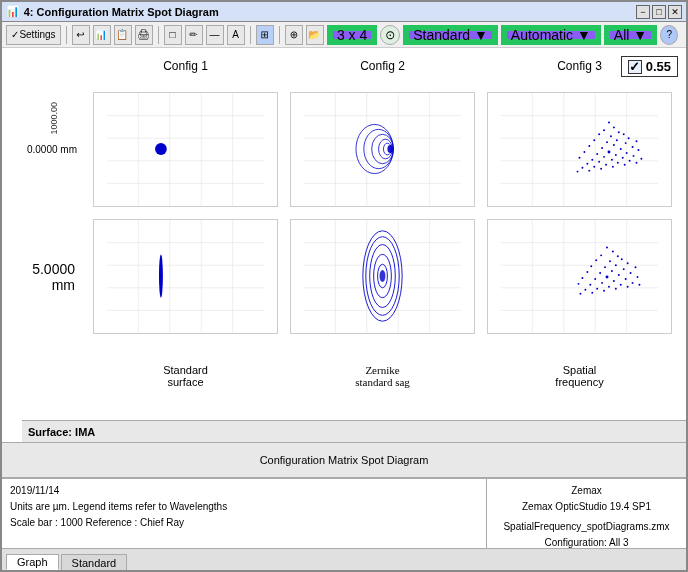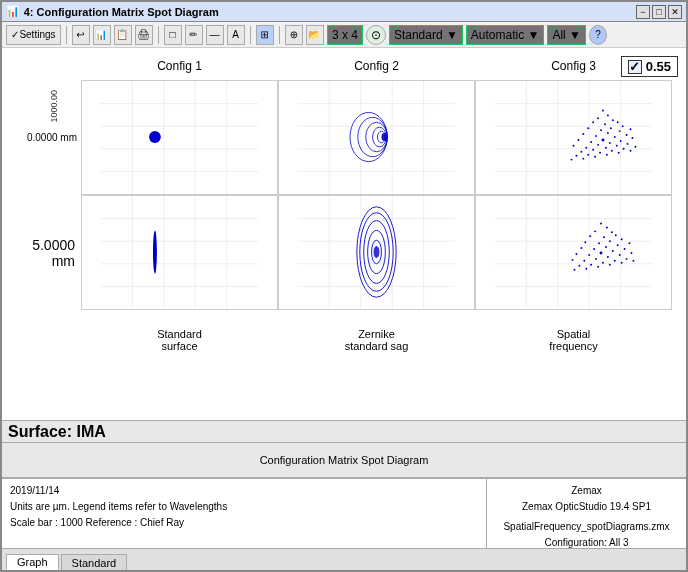--- a/index.html
+++ b/index.html
@@ -82,23 +82,23 @@
     .toolbar-sep {
       width: 1px;
       height: 18px;
       background: #aaa;
       margin: 0 2px;
     }
 
     .toolbar-dropdown {
       height: 20px;
       padding: 0 4px;
-      background: #737373;
-      border: 1px solid #22c55e;
-      font-size: 12px;
+      background: #8b5cf6;
+      border: 6px solid #22c55e;
+      font-size: 14px;
       cursor: pointer;
       display: flex;
       align-items: center;
       gap: 2px;
     }
 
     .main-content {
       flex: 1;
       display: flex;
       flex-direction: column;
@@ -163,26 +163,27 @@
 
     .plot-cell svg {
       width: 100%;
       height: 100%;
     }
 
     .surface-label {
       background: #e8e8e8;
       border-top: 1px solid #aaa;
       padding: 3px 6px;
-      font-size: 16px;
+      font-size: 11px;
       font-weight: bold;
       height: 22px;
       display: flex;
       align-items: center;
       flex-shrink: 0;
+      margin-left: 20px;
     }
 
     .chart-title-bar {
       background: #e8e8e8;
       border-top: 1px solid #aaa;
       border-bottom: 1px solid #aaa;
       padding: 2px 6px;
       font-size: 11px;
       text-align: center;
       height: 36px;
@@ -301,21 +302,21 @@
   </div>
 
   <div class="main-content">
     <div class="plot-area">
 
       <div class="scale-badge">
         <div class="checkbox-icon">✓</div>
         <span>0.55</span>
       </div>
 
-      <div style="display:grid; grid-template-columns: 75px 1fr 1fr 1fr; grid-template-rows: 28px 115px 115px 55px; height: calc(100% - 10px); width: calc(100% - 10px);">
+      <div style="display:grid; grid-template-columns: 75px 1fr 1fr 1fr; grid-template-rows: 28px 115px 115px 55px; height: calc(100% - 10px); width: calc(100% - 10px); gap: 12px;">
 
         <div></div>
         <div class="col-header">
           <span>Config 1</span>
         </div>
         <div class="col-header">
           <span>Config 2</span>
         </div>
         <div class="col-header">
           <span>Config 3</span>
@@ -520,21 +521,21 @@
             </g>
           </svg>
         </div>
 
         <div></div>
         <div class="col-label">
           <span style="text-align:center;white-space:pre-line;">Standard
 surface</span>
         </div>
         <div class="col-label">
-          <span style="text-align:center;white-space:pre-line;">Zernike
+          <span style="text-align:center;white-space:pre-line;font-family:Liberation Serif, serif;">Zernike
 standard sag</span>
         </div>
         <div class="col-label">
           <span style="text-align:center;white-space:pre-line;">Spatial
 frequency</span>
         </div>
 
       </div>
     </div>
 

